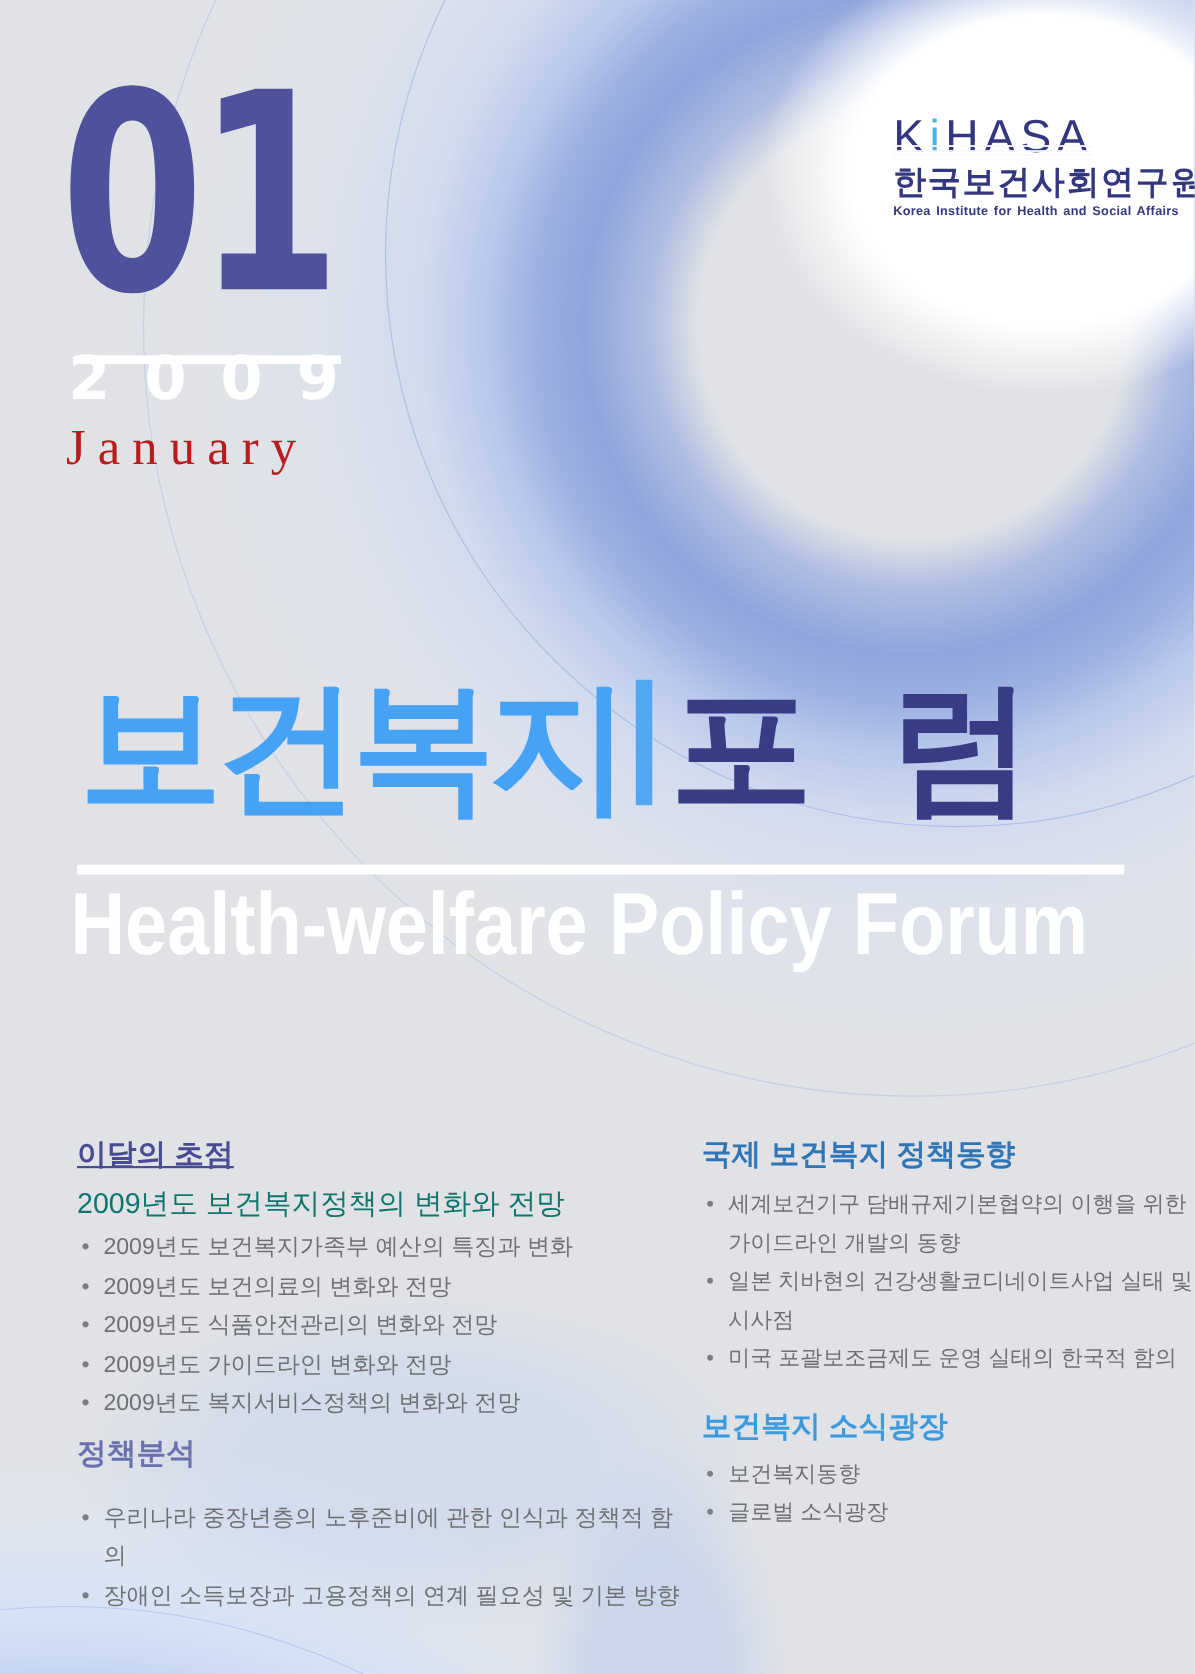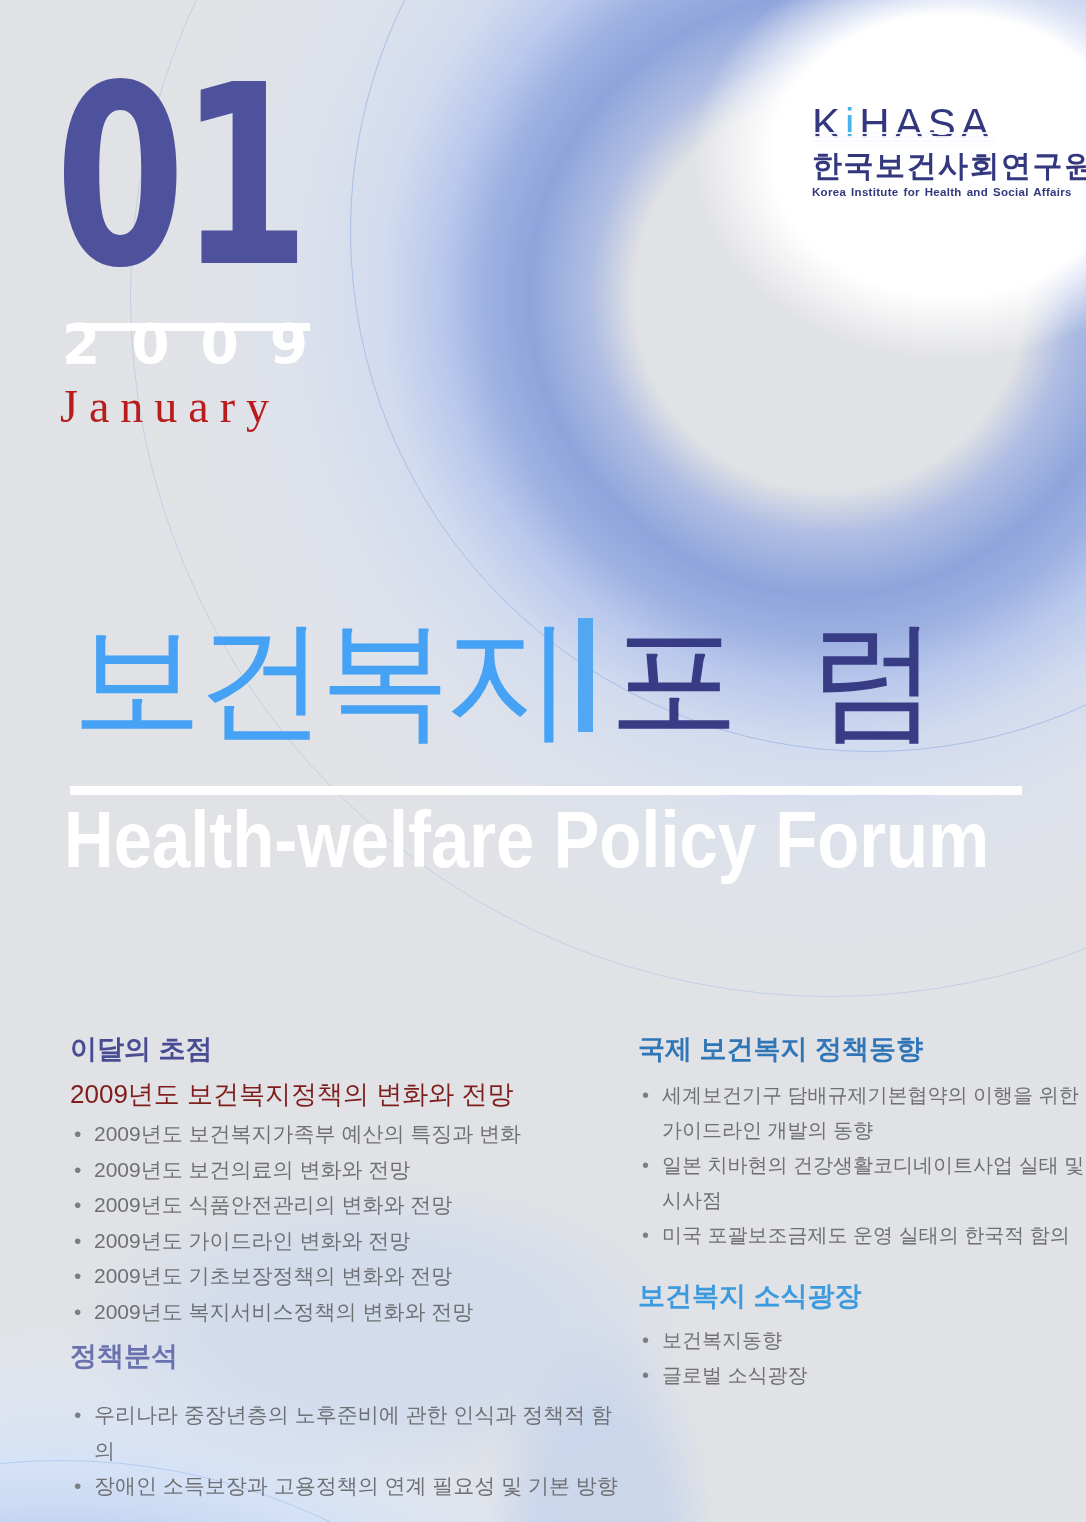--- a/index.html
+++ b/index.html
@@ -78,21 +78,21 @@
     letter-spacing:1.5px; color:#33377e; white-space:nowrap;
   }
   .logo-en {
     margin-top:4px; font-size:11.5px; font-weight:bold; line-height:13px;
     letter-spacing:0.3px; word-spacing:1.5px; color:#33377e; white-space:nowrap;
   }
 
   
   .title-kr {
     position:absolute; left:72px; top:614px;
-    font-size:130px; font-weight:normal; line-height:1; white-space:nowrap;text-align:center;
+    font-size:130px; font-weight:bold; line-height:1; white-space:nowrap;text-align:center;
   }
   .t-light { color:#46a2f4; letter-spacing:-6px; }
   .t-bar {
     display:inline-block; width:15px; height:114px;
     background:#53a6f2; vertical-align:-8px; margin:0 16px 0 10px;
   }
   .t-dark { color:#383c85; letter-spacing:70px; }
 
   .title-rule { position:absolute; left:70px; top:786px; width:952px; height:9px; background:#ffffff; }
 
@@ -102,28 +102,28 @@
     color:#ffffff; white-space:nowrap;
     transform:scaleX(0.86); transform-origin:left top;
   }
 
   
   .col { position:absolute; top:1032px; }
   .col-left  { left:70px;  width:560px; }
   .col-right { left:638px; width:452px; }
 
   .toc-h { font-size:27px; font-weight:bold; line-height:34px; margin:0; }
-  .h-focus    { color:#474c93; }
+  .h-focus    { color:#474c93;text-decoration:underline; }
   .h-analysis { color:#6972ae; margin-top:10px; }
   .h-global   { color:#3076b6; }
   .h-news     { color:#3d9ade; margin-top:26px; }
 
   .sub {
     margin:12px 0 0 0;
-    font-size:26px; line-height:32px; color:#7f1d1d;
+    font-size:26px; line-height:32px; color:#0f766e;
   }
 
   ul.toc-list { list-style:none; margin:6px 0 0 0; padding:0; }
   .col-right ul.toc-list { margin-top:12px; }
   ul.toc-list.second { margin-top:24px; }
   .col-right ul.toc-list.second { margin-top:10px; }
 
   ul.toc-list li {
     position:relative; padding-left:24px;
     font-size:21px; line-height:35.5px; color:#6f7074;
@@ -161,21 +161,20 @@
   <div class="title-en">Health-welfare Policy Forum</div>
 
   <div class="col col-left">
     <h2 class="toc-h h-focus">이달의 초점</h2>
     <p class="sub">2009년도 보건복지정책의 변화와 전망</p>
     <ul class="toc-list">
       <li>2009년도 보건복지가족부 예산의 특징과 변화</li>
       <li>2009년도 보건의료의 변화와 전망</li>
       <li>2009년도 식품안전관리의 변화와 전망</li>
       <li>2009년도 가이드라인 변화와 전망</li>
-      <li>2009년도 기초보장정책의 변화와 전망</li>
       <li>2009년도 복지서비스정책의 변화와 전망</li>
     </ul>
     <h2 class="toc-h h-analysis">정책분석</h2>
     <ul class="toc-list second">
       <li>우리나라 중장년층의 노후준비에 관한 인식과 정책적 함의</li>
       <li>장애인 소득보장과 고용정책의 연계 필요성 및 기본 방향</li>
     </ul>
   </div>
 
   <div class="col col-right">

